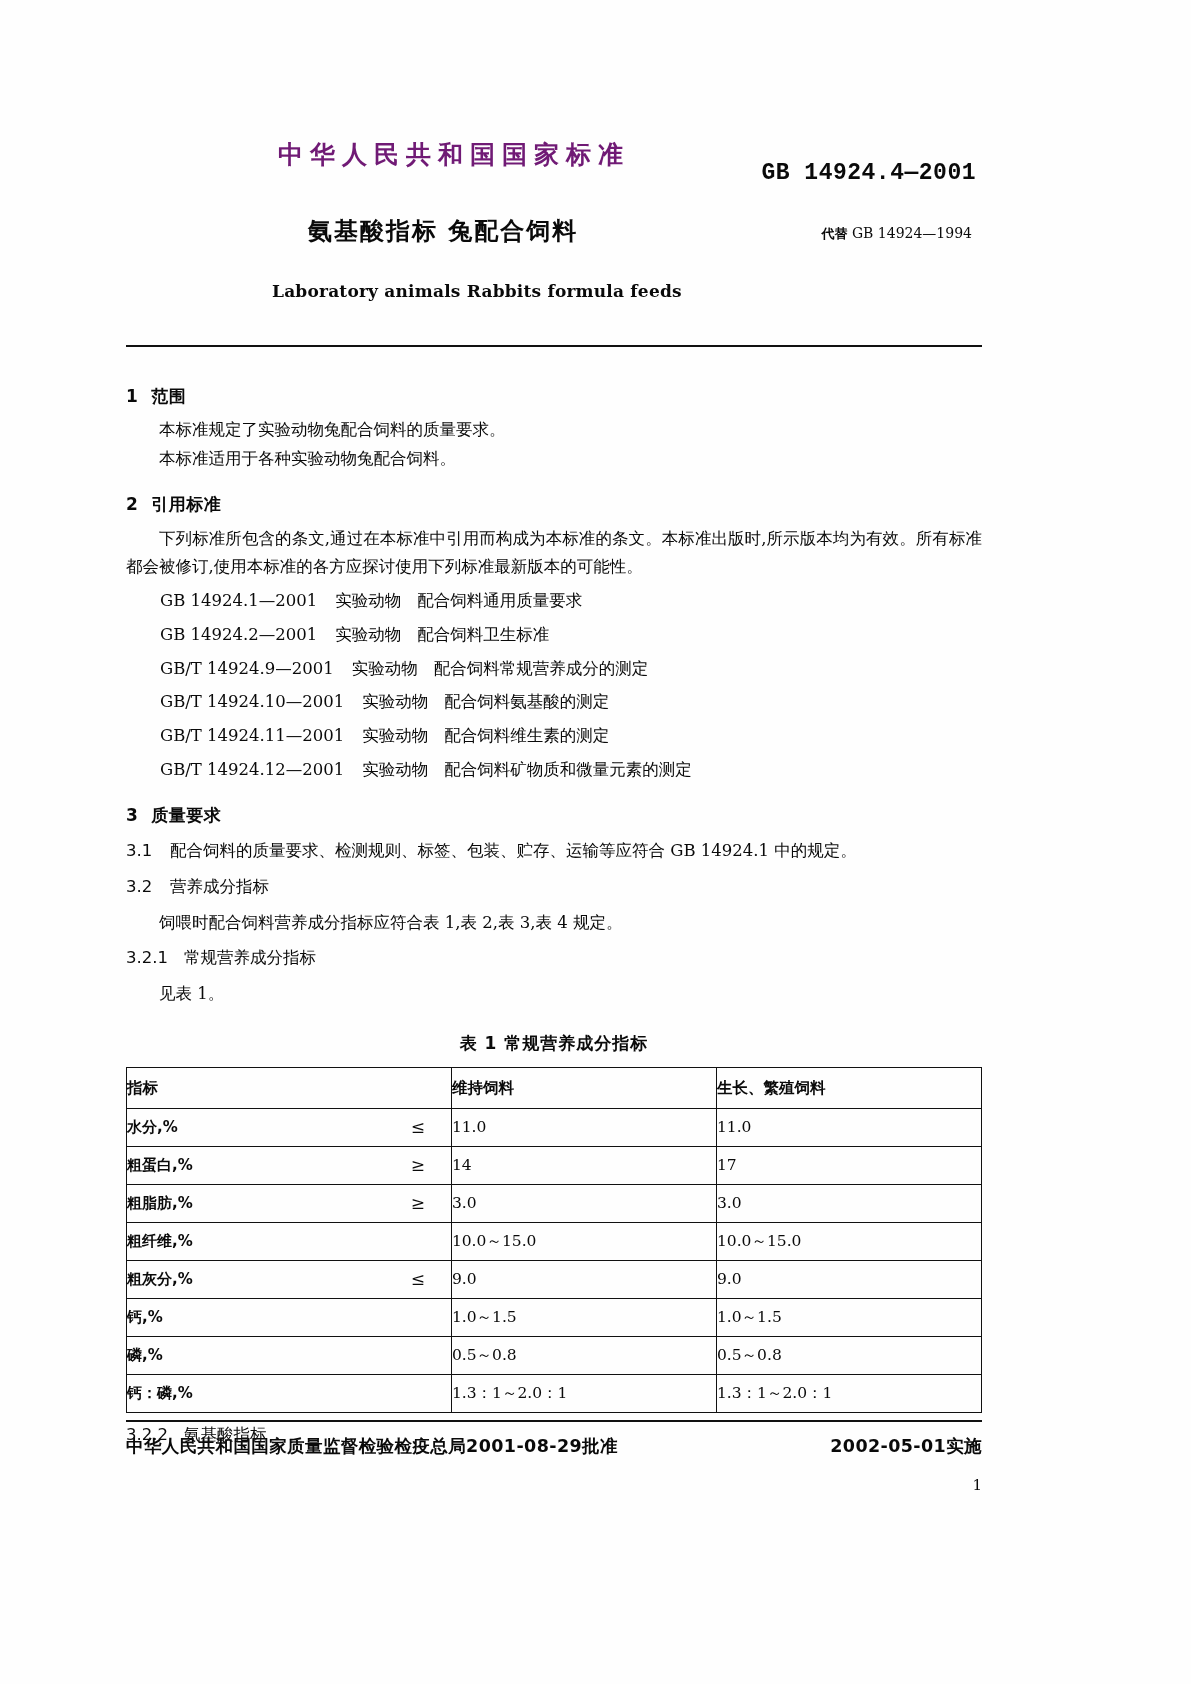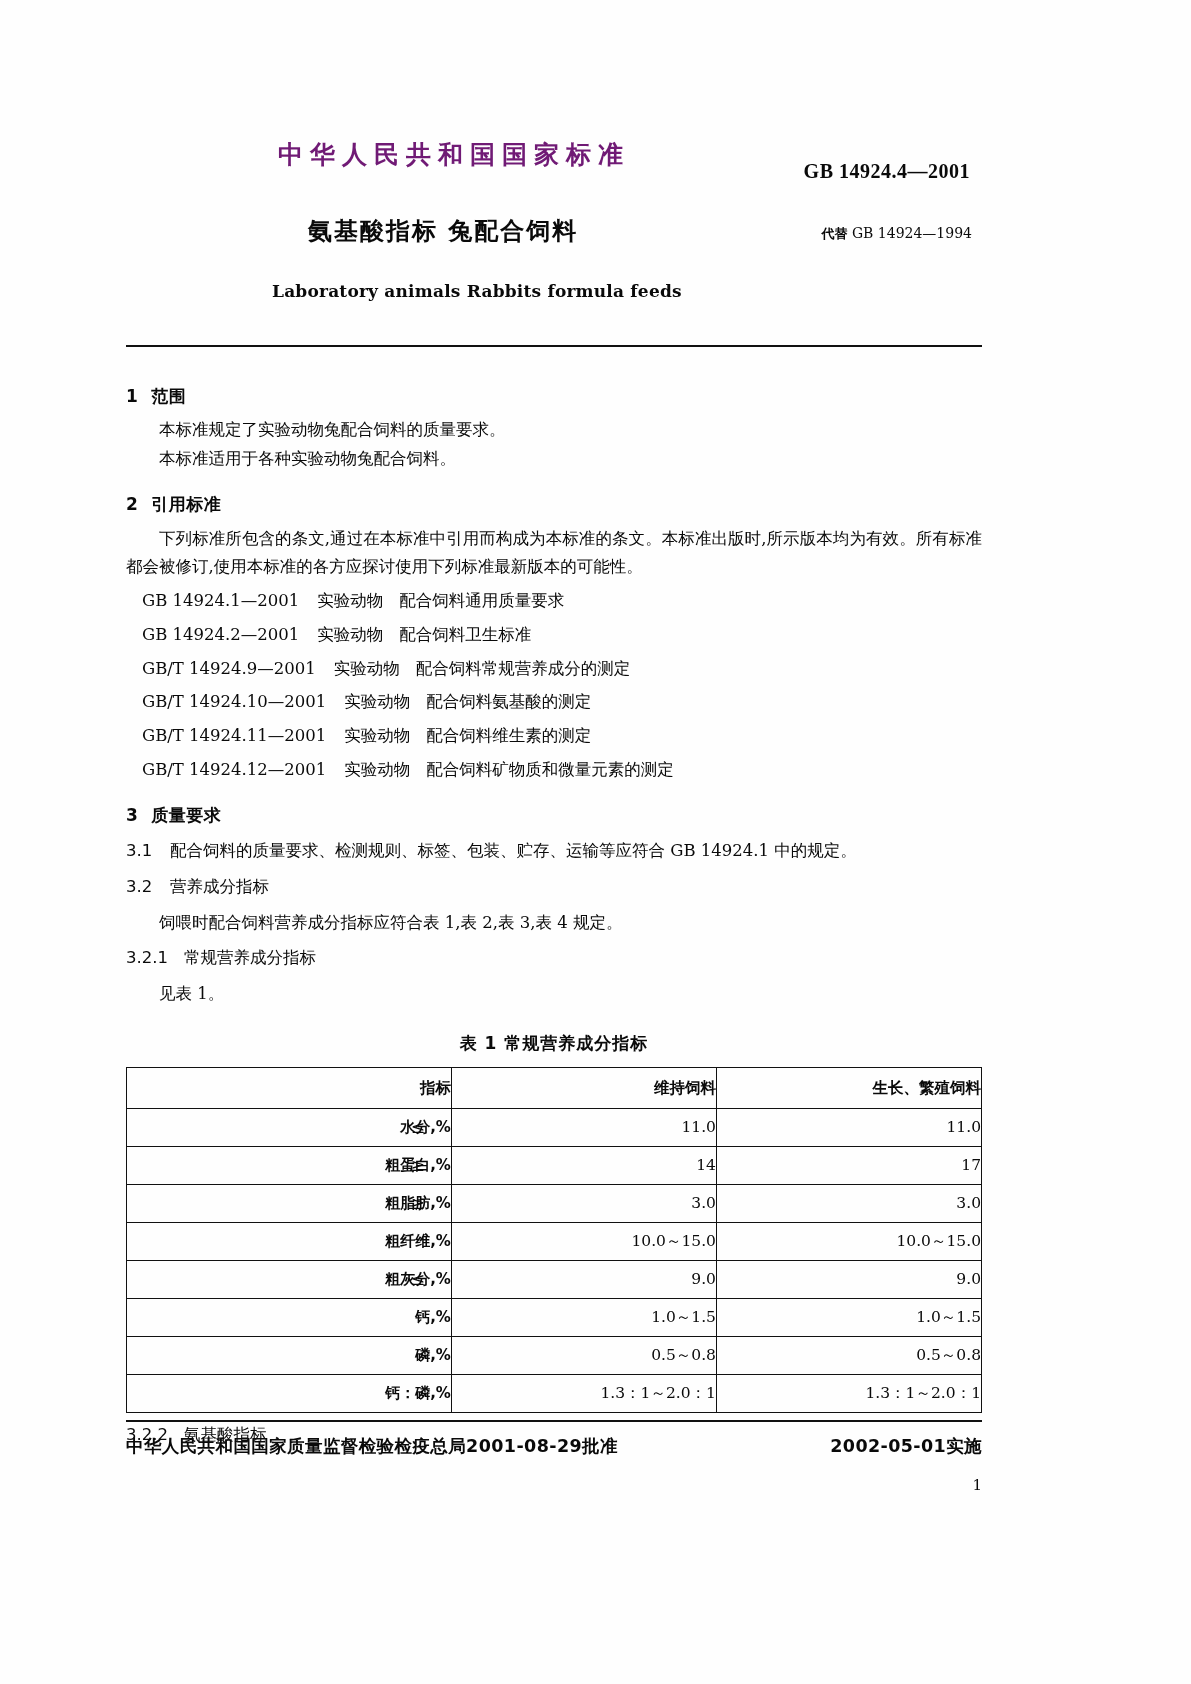--- a/index.html
+++ b/index.html
@@ -35,24 +35,24 @@
   .hdr-main-title {
     font-family: "DejaVu Sans", "Liberation Sans", sans-serif;
     font-weight: bold;
     font-size: 25px;
     letter-spacing: 7px;
     color: #701a75;
     margin-left: 152px;
   }
   .hdr-std-no {
     position: absolute;
-    right: 12px;
+    right: 6px;
     top: 160px;
-    font-family: Liberation Serif, serif;
-    font-size: 20px;
+    font-family: Liberation Mono, monospace;
+    font-size: 23px;
     font-weight: bold;
     letter-spacing: 0.5px;
     white-space: nowrap;
   }
   .hdr-cn-title {
     margin-top: 44px;
     margin-left: 182px;
     font-weight: bold;
     font-size: 24px;
     letter-spacing: 2px;
@@ -108,21 +108,21 @@
     text-align: justify;
     text-indent: 2em;
     margin: 3px 0;
     font-family: "DejaVu Serif", "Liberation Serif", serif;
     font-size: 16.5px;
     line-height: 1.72;
   }
   .ref-item {
     font-family: "DejaVu Serif", "Liberation Serif", serif;
     font-size: 16.5px;
-    margin: 7px 0 7px 16px;
+    margin: 7px 0 7px 34px;
     white-space: nowrap;
   }
   .ref-item .code { margin-right: 18px; }
   .ref-item .t1 { margin-right: 16px; }
   .clause {
     margin: 9px 0;
     font-family: "DejaVu Serif", "Liberation Serif", serif;
     font-size: 16.5px;
   }
   .clause .cnum {
@@ -146,21 +146,21 @@
   }
   table.nutri {
     width: 100%;
     border-collapse: collapse;
     table-layout: fixed;
     font-family: "DejaVu Serif", "Liberation Serif", serif;
   }
   table.nutri td, table.nutri th {
     border: 1.1px solid #111;
     height: 37px;
-    text-align: right;
+    text-align: left;
     font-size: 15.5px;
     font-weight: normal;
     padding: 0;
   }
   table.nutri th {
     font-family: "DejaVu Sans", "Liberation Sans", sans-serif;
     font-weight: bold;
     font-size: 15.5px;
     height: 40px;
   }

